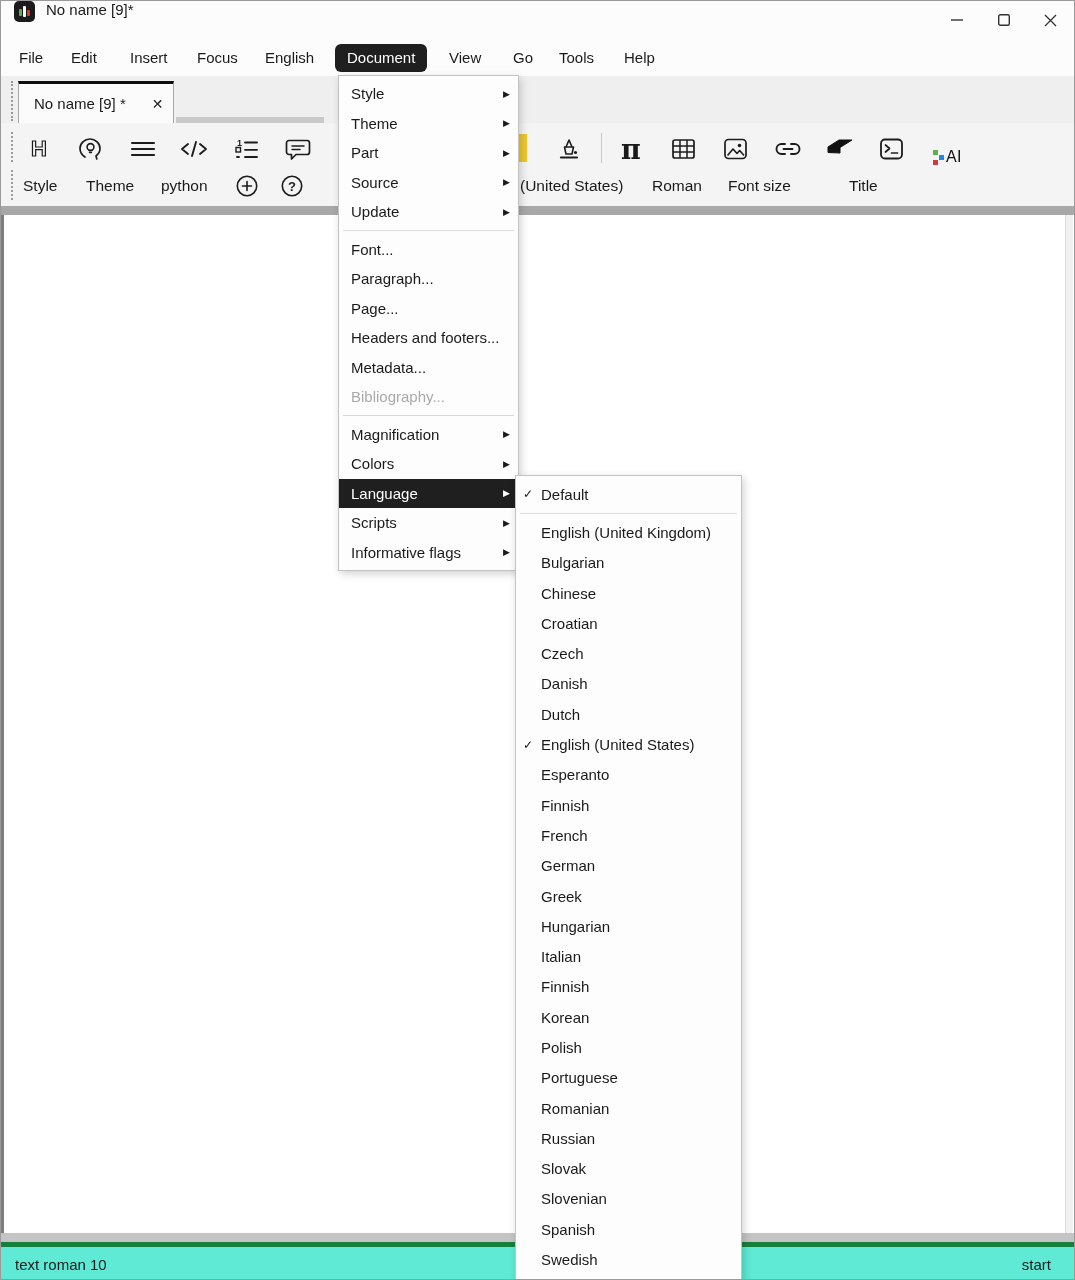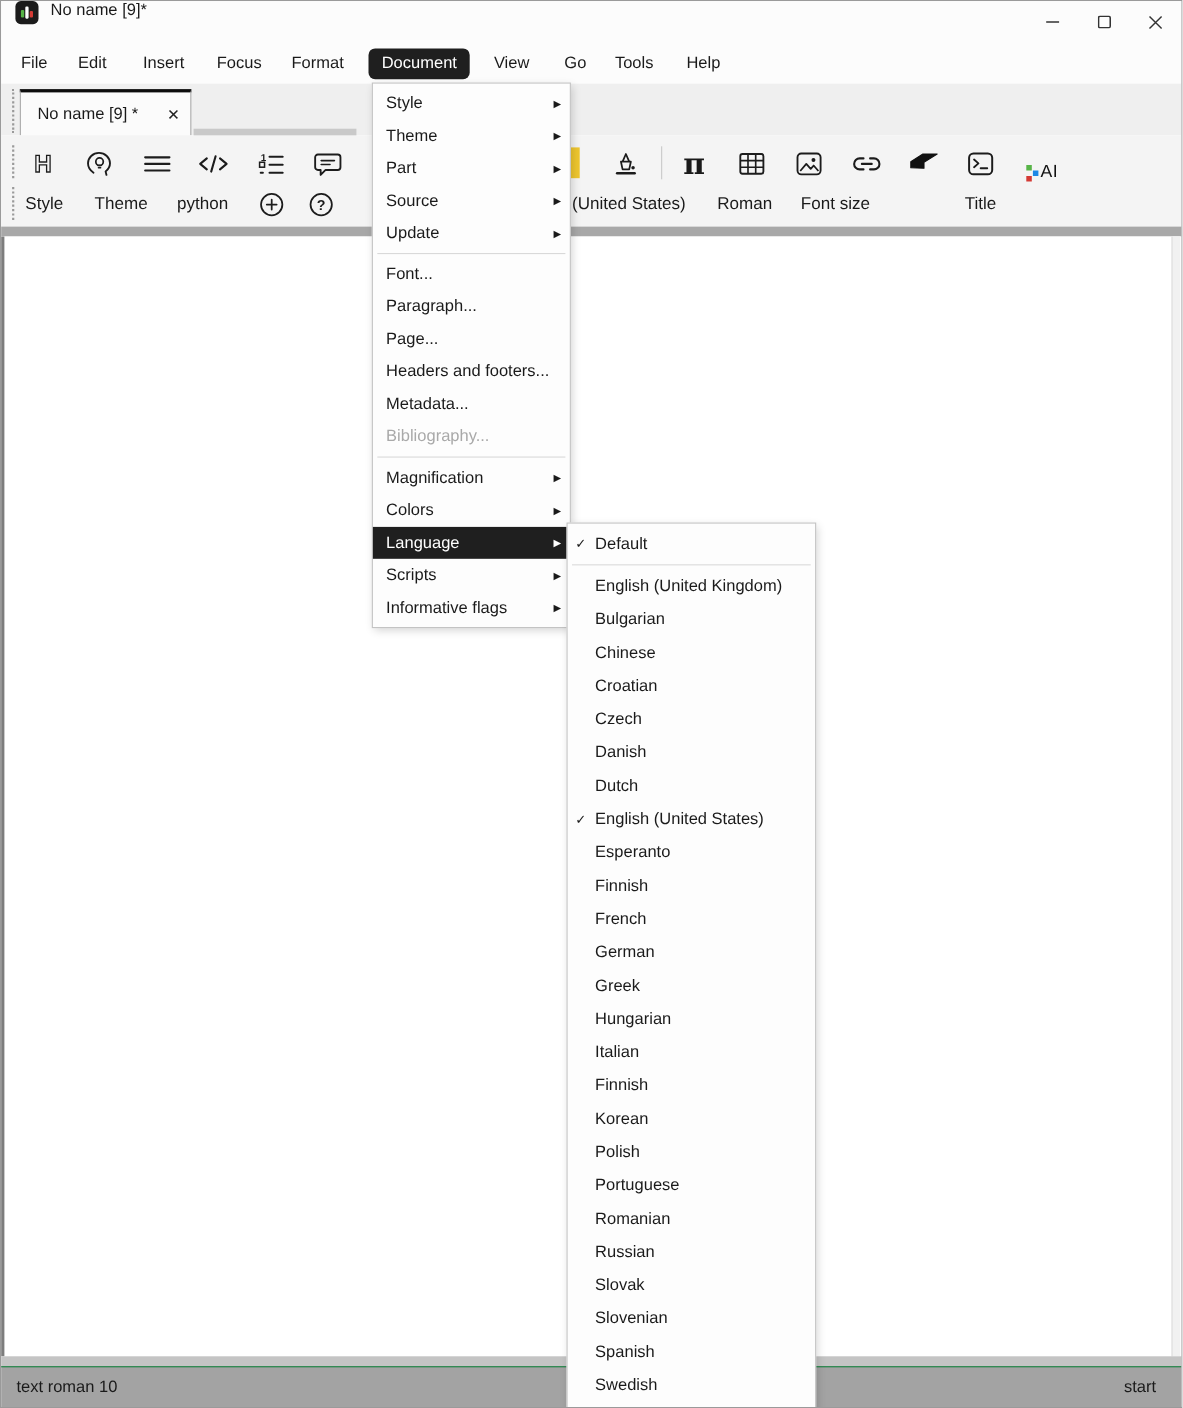--- a/index.html
+++ b/index.html
@@ -46,21 +46,21 @@
   .ai-sq-green { left:1px; top:2px;  width:5px; height:5px; }
   .ai-sq-blue  { left:7px; top:7px;  width:5px; height:5px; }
   .ai-sq-red   { left:1px; top:12px; width:5px; height:5px; }
   .ai-text { font-size:16px; color:#111; letter-spacing:0.5px; }
   
   .canvas-topbar { position:absolute; left:0; top:205px; width:100%; height:9px; background:#a8a8a8; }
   .canvas { position:absolute; left:0; top:214px; width:100%; height:1018px; background:#ffffff; border-left:3px solid #7d7d7d; }
   .vscrollbar { position:absolute; right:1px; top:214px; width:8px; height:1018px; background:#f1f1f1; border-left:1px solid #dcdcdc; }
   .canvas-bottombar { position:absolute; left:0; top:1232px; width:100%; height:9px; background:#c4c4c4; }
   
-  .statusbar { position:absolute; left:0; top:1241px; width:100%; height:39px; background:#a3a3a3; border-top:1px solid #15803d; }
+  .statusbar { position:absolute; left:0; top:1241px; width:100%; height:39px; background:#5eead4; border-top:5px solid #15803d; }
   .status-left  { position:absolute; left:14px; top:9px; font-size:15px; }
   .status-right { position:absolute; right:23px; top:9px; font-size:15px; }
   
   .popup { position:absolute; background:#fdfdfd; border:1px solid #c3c3c3; box-shadow:2px 3px 8px rgba(0,0,0,0.18); padding:3px 0; font-size:15px; }
   .doc-menu { left:337px; top:74px; width:181px; z-index:50; }
   .lang-menu { left:514px; top:474px; width:227px; z-index:60; }
   .pm-item { height:29.5px; display:flex; align-items:center; padding:0 8px 0 12px; color:#1a1a1a; white-space:nowrap; }
   .pm-item .pm-arrow { margin-left:auto; font-size:9px; color:#1a1a1a; }
   .pm-item.highlight { background:#1f1f1f; color:#ffffff; }
   .pm-item.highlight .pm-arrow { color:#ffffff; }
@@ -99,21 +99,21 @@
           </svg>
       </div>
     </div>
   </div>
 
   <div class="menubar">
     <span class="menu-item" style="left:16px">File</span>
     <span class="menu-item" style="left:68px">Edit</span>
     <span class="menu-item" style="left:127px">Insert</span>
     <span class="menu-item" style="left:194px">Focus</span>
-    <span class="menu-item" style="left:262px">Format</span>
+    <span class="menu-item" style="left:262px">English</span>
     <span class="menu-item active" style="left:334px">Document</span>
     <span class="menu-item" style="left:446px">View</span>
     <span class="menu-item" style="left:510px">Go</span>
     <span class="menu-item" style="left:556px">Tools</span>
     <span class="menu-item" style="left:621px">Help</span>
   </div>
 
   <div class="tabbar">
     <div class="gripper" style="left:10px; top:5px; height:40px;"></div>
     <div class="tab active" style="left:17px; width:156px;gap:12px;">
@@ -235,21 +235,21 @@
     </div>
     <div class="tb-label-icon" style="left:276px">
       <svg width="24" height="24" viewBox="0 0 24 24">
         <circle cx="12" cy="12" r="9.7" fill="none" stroke="#1c1c1c" stroke-width="1.6"></circle>
         <text x="12" y="16.5" text-anchor="middle" font-size="13" font-weight="600" fill="#1c1c1c" font-family="Liberation Sans, sans-serif">?</text>
       </svg>
     </div>
     <span class="tb-label" style="left:519px">(United States)</span>
     <span class="tb-label" style="left:651px">Roman</span>
     <span class="tb-label" style="left:727px">Font size</span>
-    <span class="tb-label" style="left:876px">Title</span>
+    <span class="tb-label" style="left:848px">Title</span>
   </div>
 
   <div class="canvas-topbar"></div>
   <div class="canvas"></div>
   <div class="vscrollbar"></div>
   <div class="canvas-bottombar"></div>
 
   <div class="statusbar">
     <span class="status-left">text roman 10</span>
     <span class="status-right">start</span>

